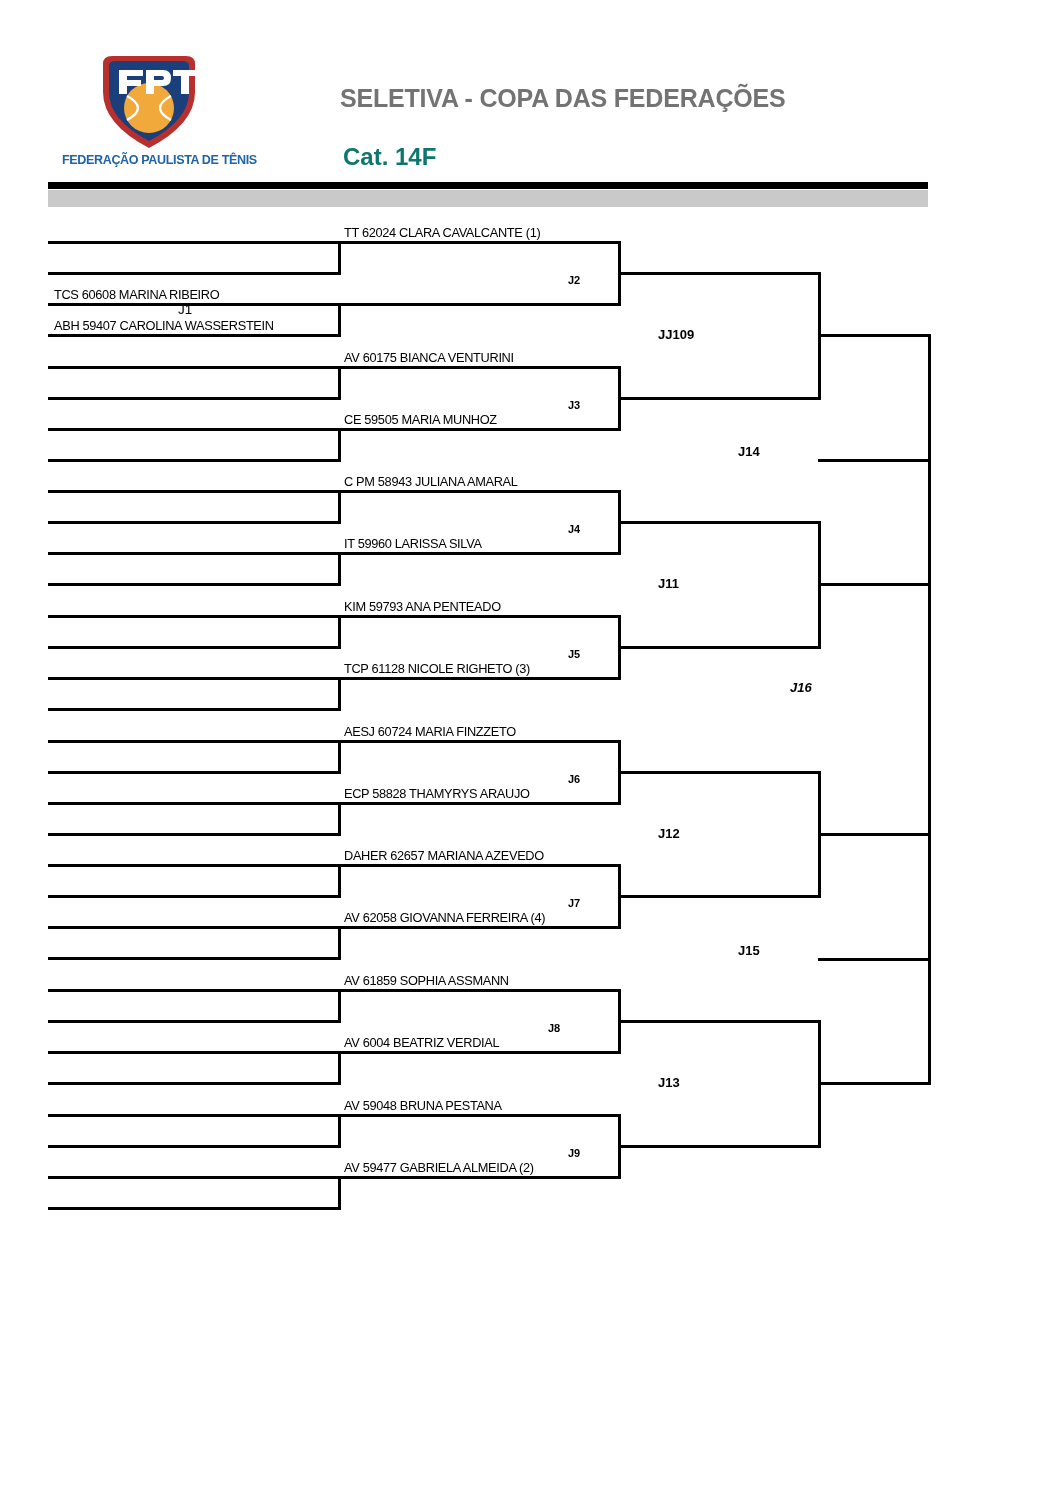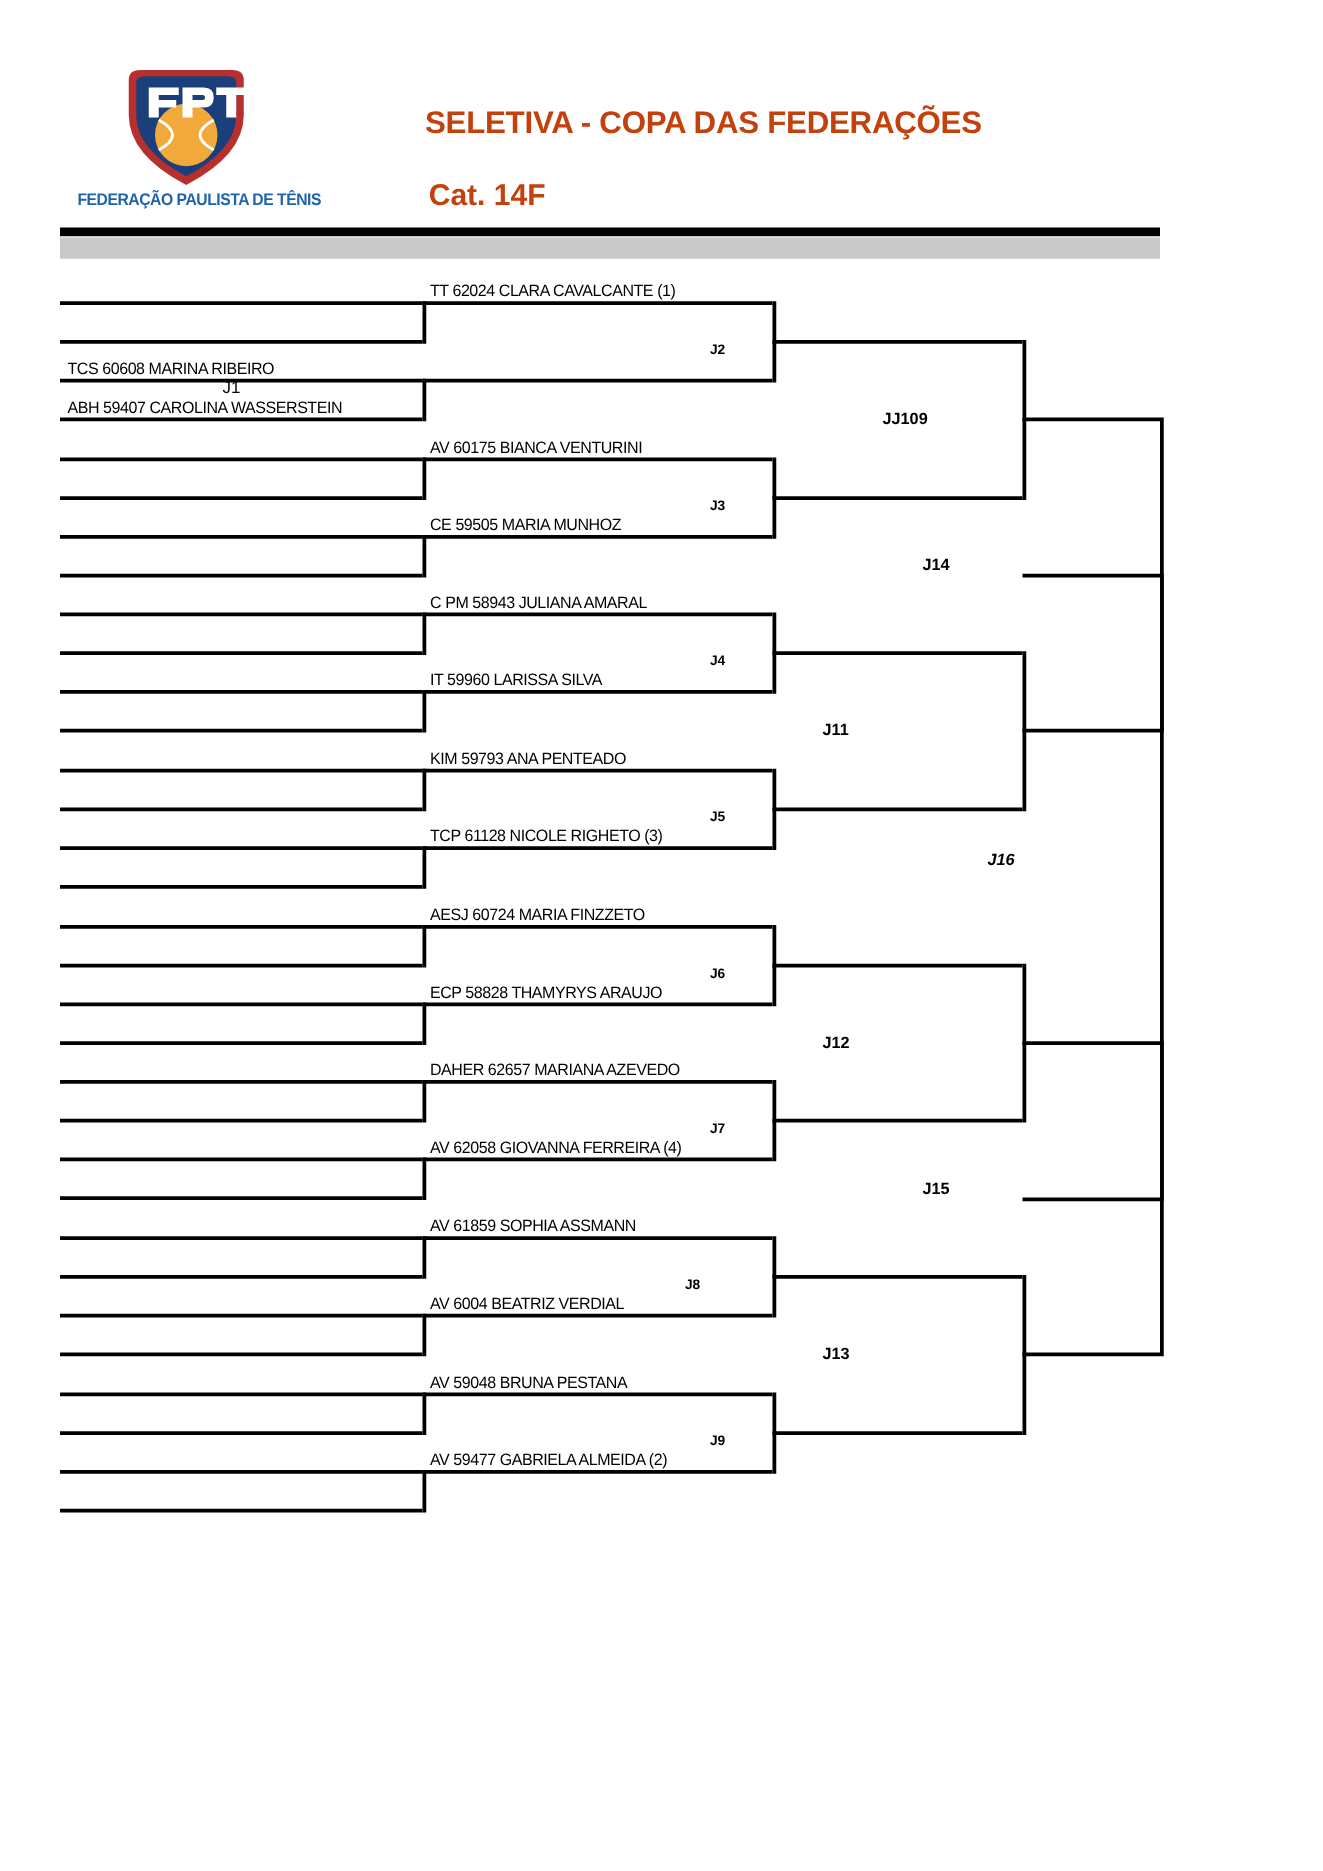--- a/index.html
+++ b/index.html
@@ -10,23 +10,23 @@
   
   #header{position:absolute;left:0;top:0;width:1058px;height:215px;}
 
   #logo-wrap{position:absolute;left:55px;top:52px;width:200px;height:125px;}
   #shield-svg{position:absolute;left:38px;top:0;width:112px;height:100px;}
   #logo-caption{position:absolute;left:0;top:100px;width:200px;text-align:center;
       color:#1f63a8;font-weight:bold;font-size:13.5px;letter-spacing:-0.4px;
       transform:scaleX(0.93);transform-origin:center top;white-space:nowrap;}
 
   #title{position:absolute;left:340px;top:84px;font-size:25px;font-weight:bold;
-      color:#c2410c;letter-spacing:-0.2px;white-space:nowrap;text-align:right;}
+      color:#737373;letter-spacing:-0.2px;white-space:nowrap;text-align:right;}
   #subtitle{position:absolute;left:343px;top:143px;font-size:24px;font-weight:bold;
-      color:#c2410c;white-space:nowrap;}
+      color:#0f766e;white-space:nowrap;}
 
   #rule-black{position:absolute;left:48px;top:182px;width:880px;height:7px;background:#000;}
   #rule-gray{position:absolute;left:48px;top:190px;width:880px;height:17px;background:#c9c9c9;}
 
   
   #bracket{position:absolute;left:0;top:0;width:1058px;height:1497px;}
   .ln{position:absolute;background:#000;}
   .h{height:3px;}
   .v{width:3px;}
 
@@ -187,21 +187,21 @@
       <div class="lbl" style="left: 568px; top: 897px;">J7</div>
       <div class="pname" style="left: 344px; top: 973px;">AV 61859 SOPHIA ASSMANN</div>
       <div class="pname" style="left: 344px; top: 1035px;">AV 6004 BEATRIZ VERDIAL</div>
       <div class="lbl" style="left: 548px; top: 1022px;">J8</div>
       <div class="pname" style="left: 344px; top: 1098px;">AV 59048 BRUNA PESTANA</div>
       <div class="pname" style="left: 344px; top: 1160px;">AV 59477 GABRIELA ALMEIDA (2)</div>
       <div class="lbl" style="left: 568px; top: 1147px;">J9</div>
       <div class="qname" style="left: 54px; top: 287px;">TCS 60608 MARINA RIBEIRO</div>
       <div class="qname" style="left: 54px; top: 318px;">ABH 59407 CAROLINA WASSERSTEIN</div>
       <div class="j1lbl" style="left: 178px; top: 302px;">J1</div>
-      <div class="lbl-big" style="left: 658px; top: 327px; margin-left: 48px;">JJ109</div>
+      <div class="lbl-big" style="left: 658px; top: 327px;">JJ109</div>
       <div class="lbl-big" style="left: 658px; top: 576px; text-align: center;">J11</div>
       <div class="lbl-big" style="left: 658px; top: 826px;">J12</div>
       <div class="lbl-big" style="left: 658px; top: 1075px;">J13</div>
       <div class="lbl-big" style="left: 738px; top: 444px;">J14</div>
       <div class="lbl-big" style="left: 738px; top: 943px;">J15</div>
       <div class="lbl-big" style="left: 790px; top: 680px; font-style: italic;">J16</div>
     </div>
 </div>
 
 </body></html>

